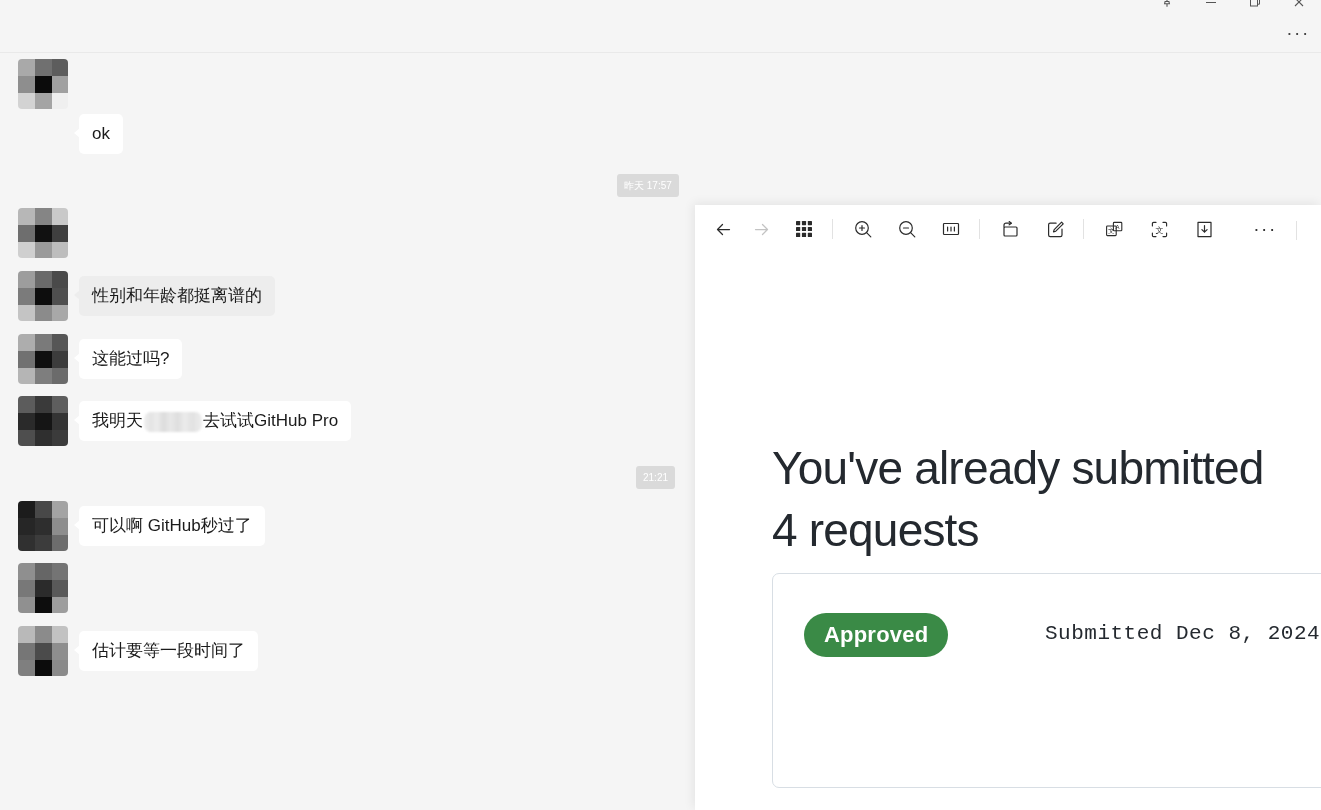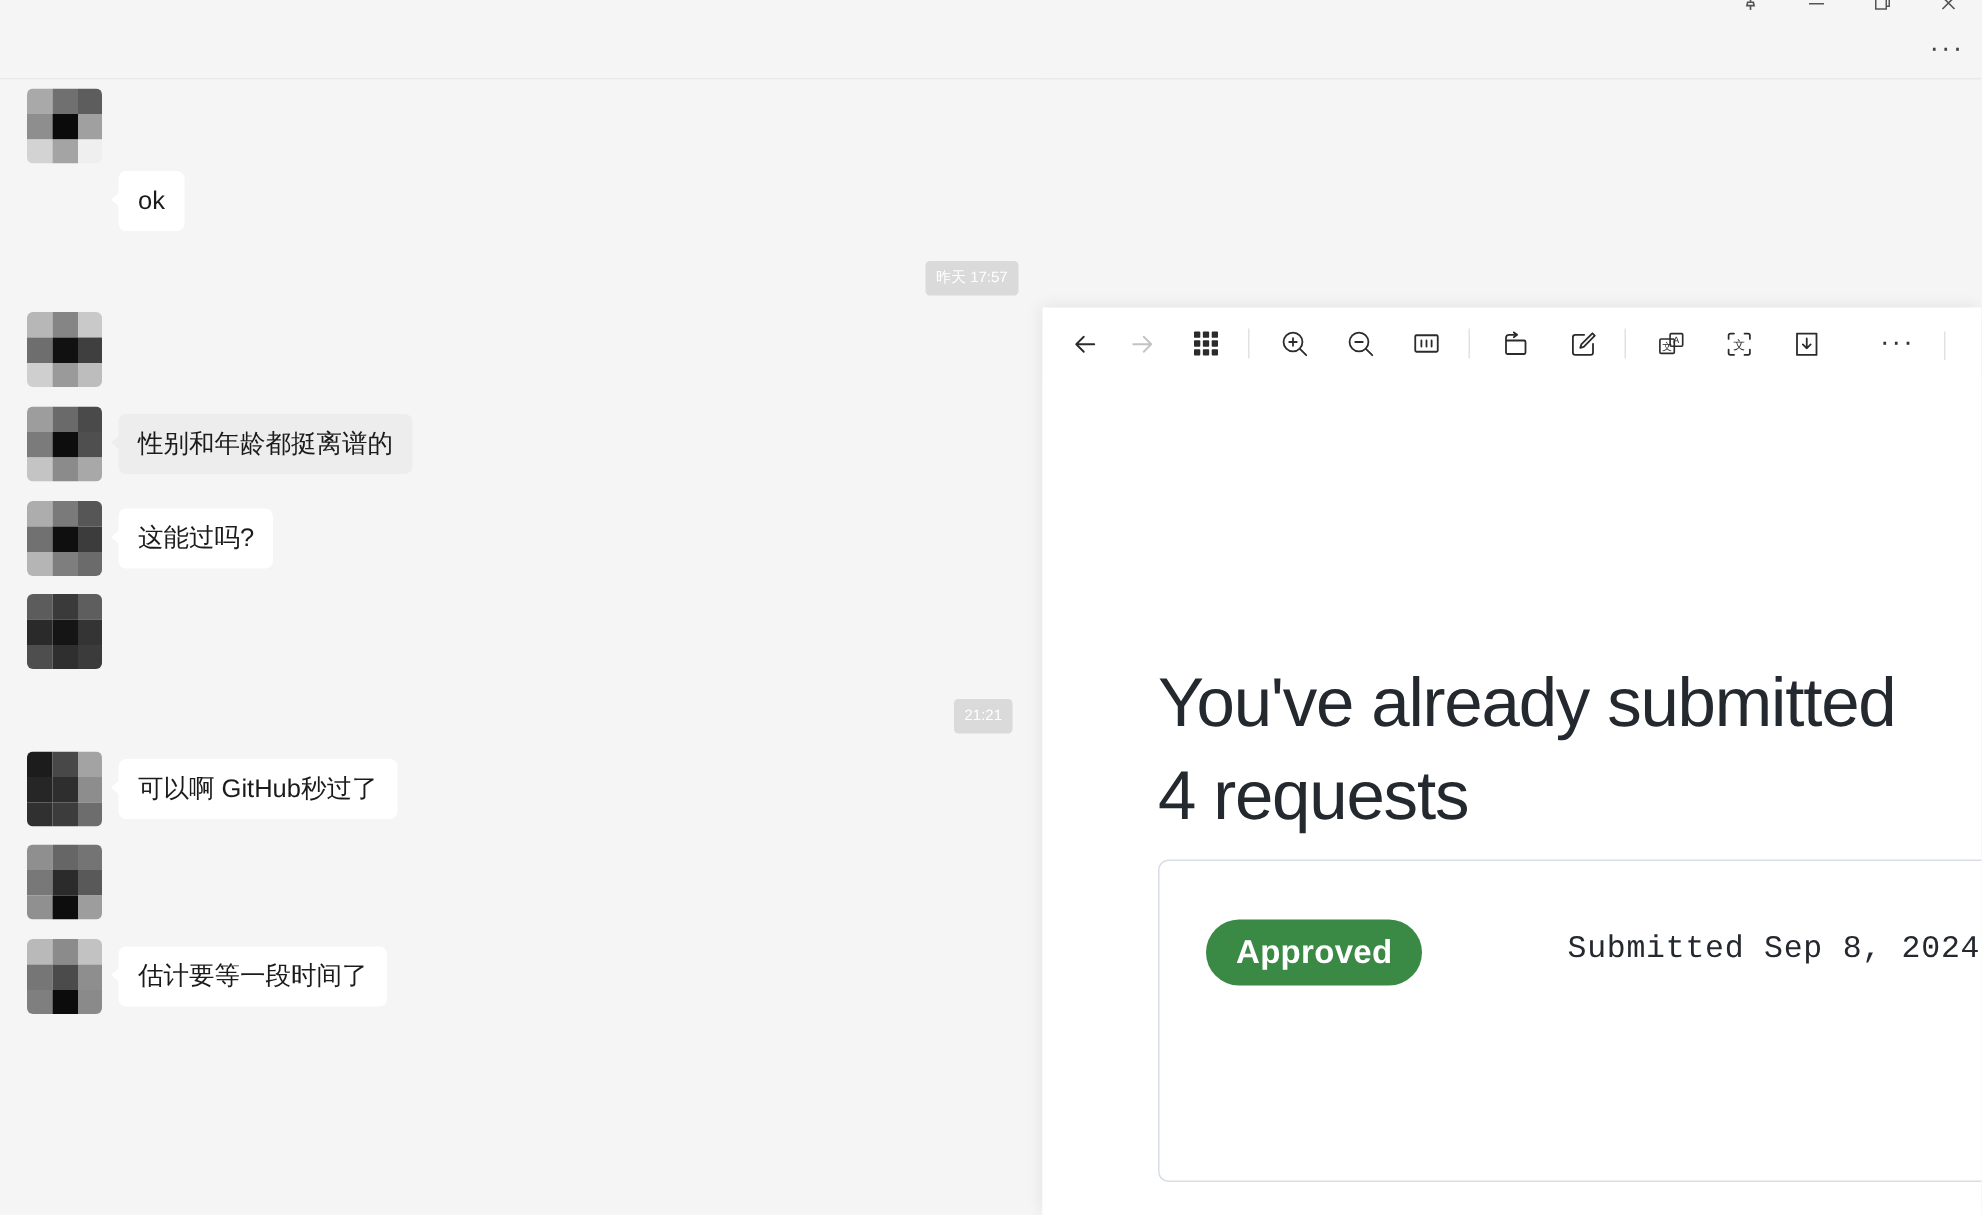--- a/index.html
+++ b/index.html
@@ -252,20 +252,23 @@
       <div class="px" style="left:0;top:0;width:17px;height:17px;background:#5c5c5c"></div>
       <div class="px" style="left:17px;top:0;width:17px;height:17px;background:#3a3a3a"></div>
       <div class="px" style="left:34px;top:0;width:16px;height:17px;background:#5e5e5e"></div>
       <div class="px" style="left:0;top:17px;width:17px;height:17px;background:#2a2a2a"></div>
       <div class="px" style="left:17px;top:17px;width:17px;height:17px;background:#151515"></div>
       <div class="px" style="left:34px;top:17px;width:16px;height:17px;background:#343434"></div>
       <div class="px" style="left:0;top:34px;width:17px;height:16px;background:#4e4e4e"></div>
       <div class="px" style="left:17px;top:34px;width:17px;height:16px;background:#2f2f2f"></div>
       <div class="px" style="left:34px;top:34px;width:16px;height:16px;background:#3b3b3b"></div>
     </div>
+    <div class="bubble" style="left:79px; top:348px;">
+      <span>我明天</span><span class="redact" style="width:58px;height:20px;margin:0 1px;"></span><span>去试试GitHub Pro</span>
+    </div>
 
     <div class="timestamp" style="left:636px; top:413px;">
       <span>21:21</span>
     </div>
 
     <div class="avatar" style="left:18px; top:448px;">
       <div class="px" style="left:0;top:0;width:17px;height:17px;background:#1c1c1c"></div>
       <div class="px" style="left:17px;top:0;width:17px;height:17px;background:#484848"></div>
       <div class="px" style="left:34px;top:0;width:16px;height:17px;background:#a3a3a3"></div>
       <div class="px" style="left:0;top:17px;width:17px;height:17px;background:#262626"></div>
@@ -406,19 +409,19 @@
       <div class="tb-dots">···</div>
       <div class="tb-endsep"></div>
     </div>
 
     <div class="viewer-body">
       <div class="gh-heading">You've already submitted
 4 requests</div>
 
       <div class="gh-card">
         <div class="gh-badge">Approved</div>
-        <div class="gh-submitted">Submitted Sep 8, 2024</div>
+        <div class="gh-submitted">Submitted Dec 8, 2024</div>
       </div>
     </div>
 
   </div>
 
 </div>
 
 </body></html>

